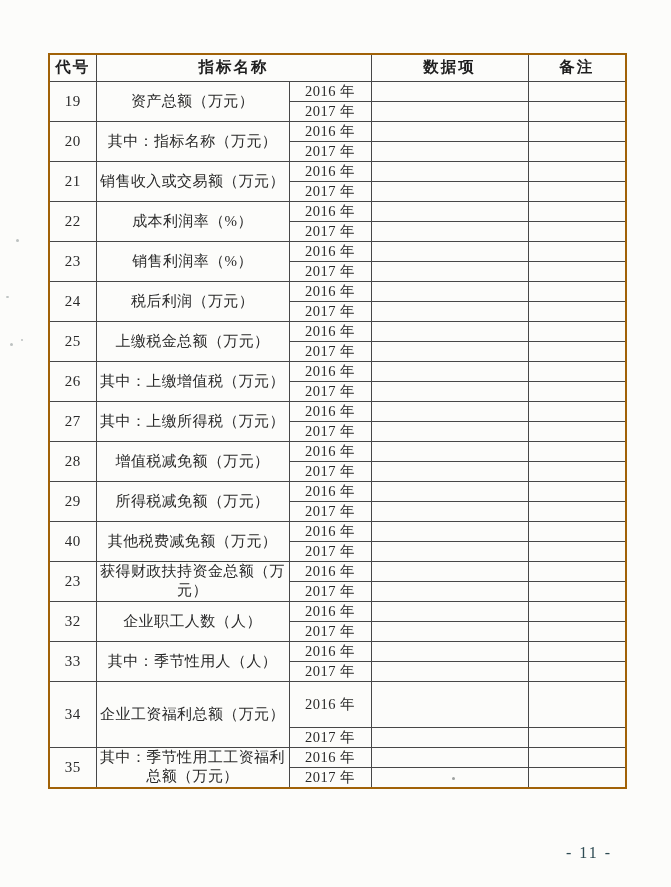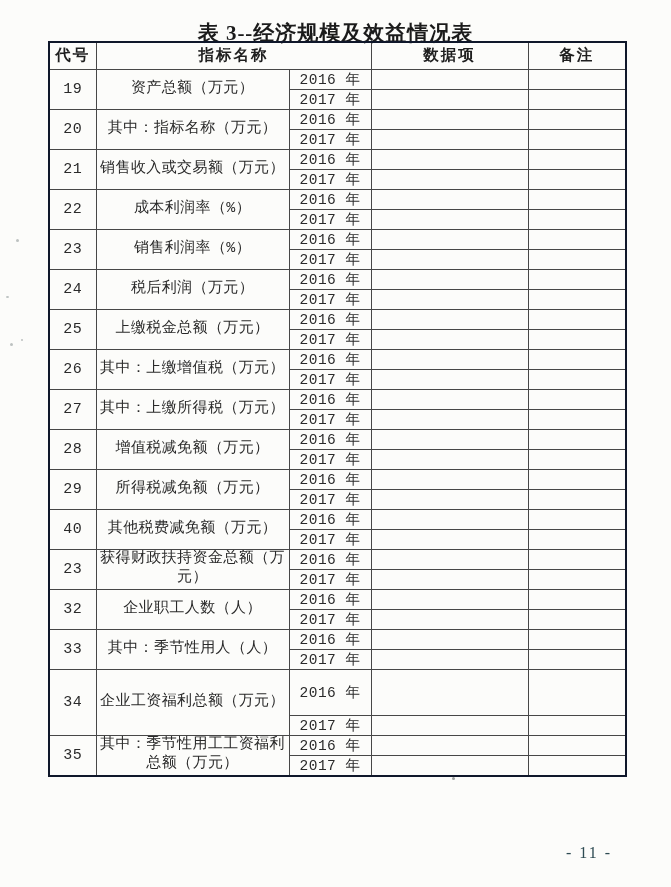--- a/index.html
+++ b/index.html
@@ -20,26 +20,25 @@
     margin: 0;
     text-align: center;
     font-size: 21px;
     font-weight: bold;
     letter-spacing: 1px;
     color: #1b1b1b;
   }
   table.form {
     position: absolute;
     left: 48px;
-    top: 41px;
+    top: 53px;
     width: 577px;
     border-collapse: collapse;
     table-layout: fixed;
-    border: 2px solid #0f172a;
-    font-family: Liberation Mono, monospace;
+    border: 2px solid #a16207;
   }
   .form th, .form td {
     border: 1px solid #474747;
     padding: 0;
     text-align: center;
     vertical-align: middle;
     overflow: hidden;
     font-size: 15px;
     color: #2a2a2a;
   }
@@ -69,21 +68,20 @@
     background: #9aa2a2;
     border-radius: 50%;
     opacity: 0.65;
   }
 </style>
 </head>
 <body>
 
 <div class="page">
 
-  <h1 class="title">表 3--经济规模及效益情况表</h1>
 
   <table class="form">
     <colgroup>
       <col style="width:47px">
       <col style="width:193px">
       <col style="width:82px">
       <col style="width:157px">
       <col style="width:98px">
     </colgroup>
     <thead>

